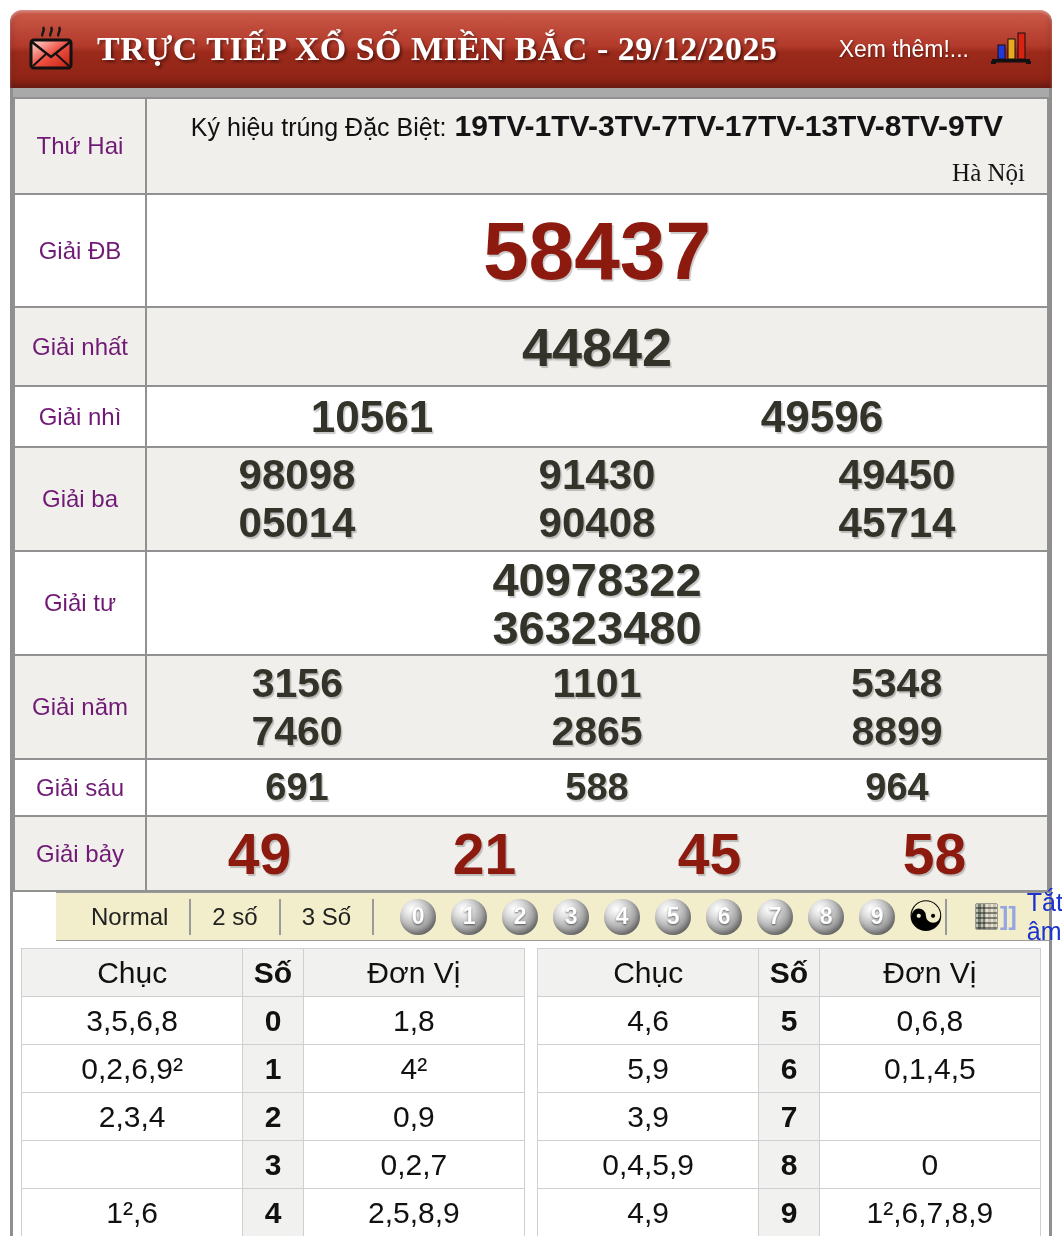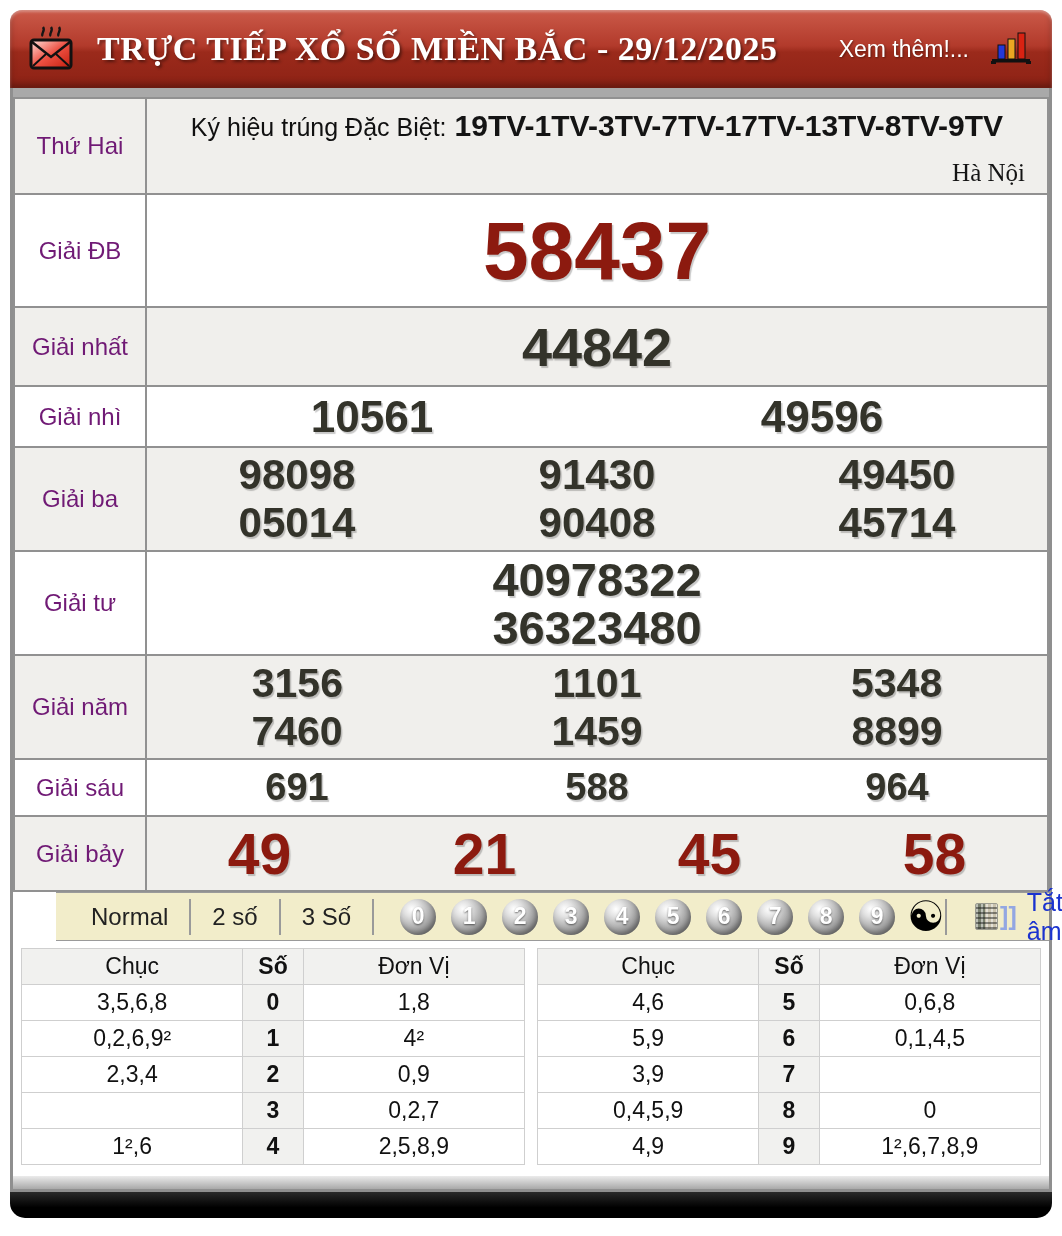--- a/index.html
+++ b/index.html
@@ -67,22 +67,22 @@
     background:
       repeating-linear-gradient(0deg, rgba(20,20,20,.45) 0 2px, rgba(255,255,255,0) 2px 5px),
       repeating-linear-gradient(90deg, rgba(255,255,255,.5) 0 2px, rgba(0,0,0,0) 2px 5px),
       linear-gradient(90deg,#79806f 0 45%, #c9c2ad 45% 100%); }
   .waves{ color:#93a7e2; font-weight:bold; font-size:25px; margin:0 10px 0 2px; }
   .mute{ color:#1b33cf; font-size:25px; }
 
   
   .loto{ display:flex; gap:12px; padding:7px 8px 11px; background:#fff; }
   table.ltab{ flex:1; border-collapse:collapse; }
-  .ltab th,.ltab td{ border:1px solid #cfcfcf; text-align:center; font-size:23px;
-    height:36px; color:#111; background:#fff; }
+  .ltab th,.ltab td{ border:1px solid #cfcfcf; text-align:center; font-size:30px;
+    height:48px; color:#111; background:#fff; }
   .ltab th{ background:#f1f1ef; font-weight:normal; }
   .ltab th.d{ font-weight:bold; }
   .ltab td.d{ background:#f1f1ef; font-weight:bold; }
   .ltab .c-tens{ width:44%; } .ltab .c-d{ width:12%;margin-top:29px; } .ltab .c-units{ width:44%; }
 
   
   .foot-gray{ height:13px; background:linear-gradient(#ebebeb,#a9a9a9); }
   .foot-black{ height:26px; background:linear-gradient(#2a2a2a,#000 60%);
     border-radius:0 0 15px 15px; }
 </style>
@@ -201,21 +201,21 @@
       <tr class="r-5 gray">
         <td class="lbl">Giải năm</td>
         <td class="two-line">
           <div class="nums sz-5">
             <span>3156</span>
             <span>1101</span>
             <span>5348</span>
           </div>
           <div class="nums sz-5">
             <span>7460</span>
-            <span>1459</span>
+            <span>2865</span>
             <span>8899</span>
           </div>
         </td>
       </tr>
 
       <tr class="r-6">
         <td class="lbl">Giải sáu</td>
         <td>
           <div class="nums sz-6">
             <span>691</span>

